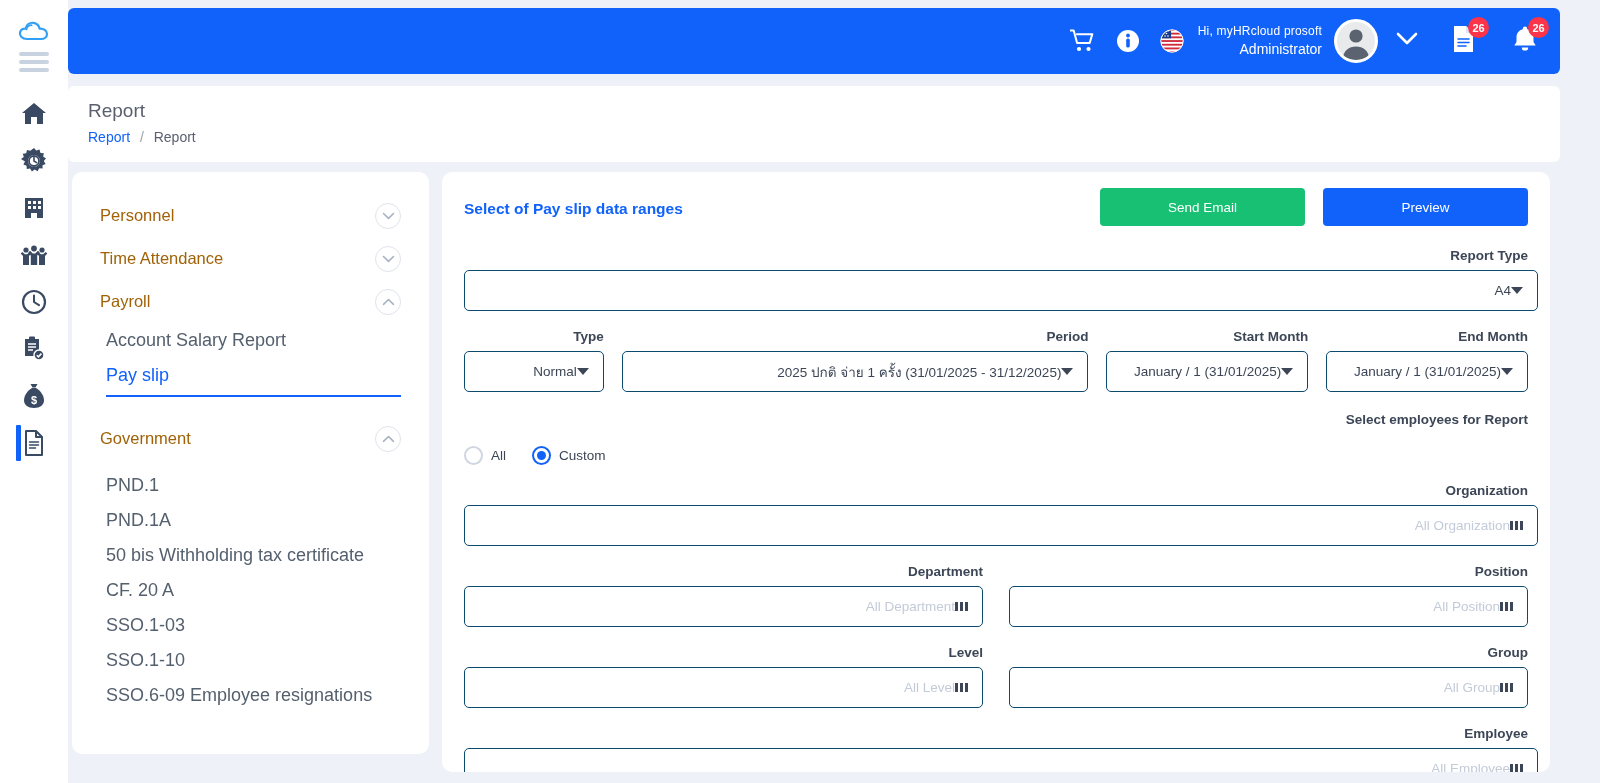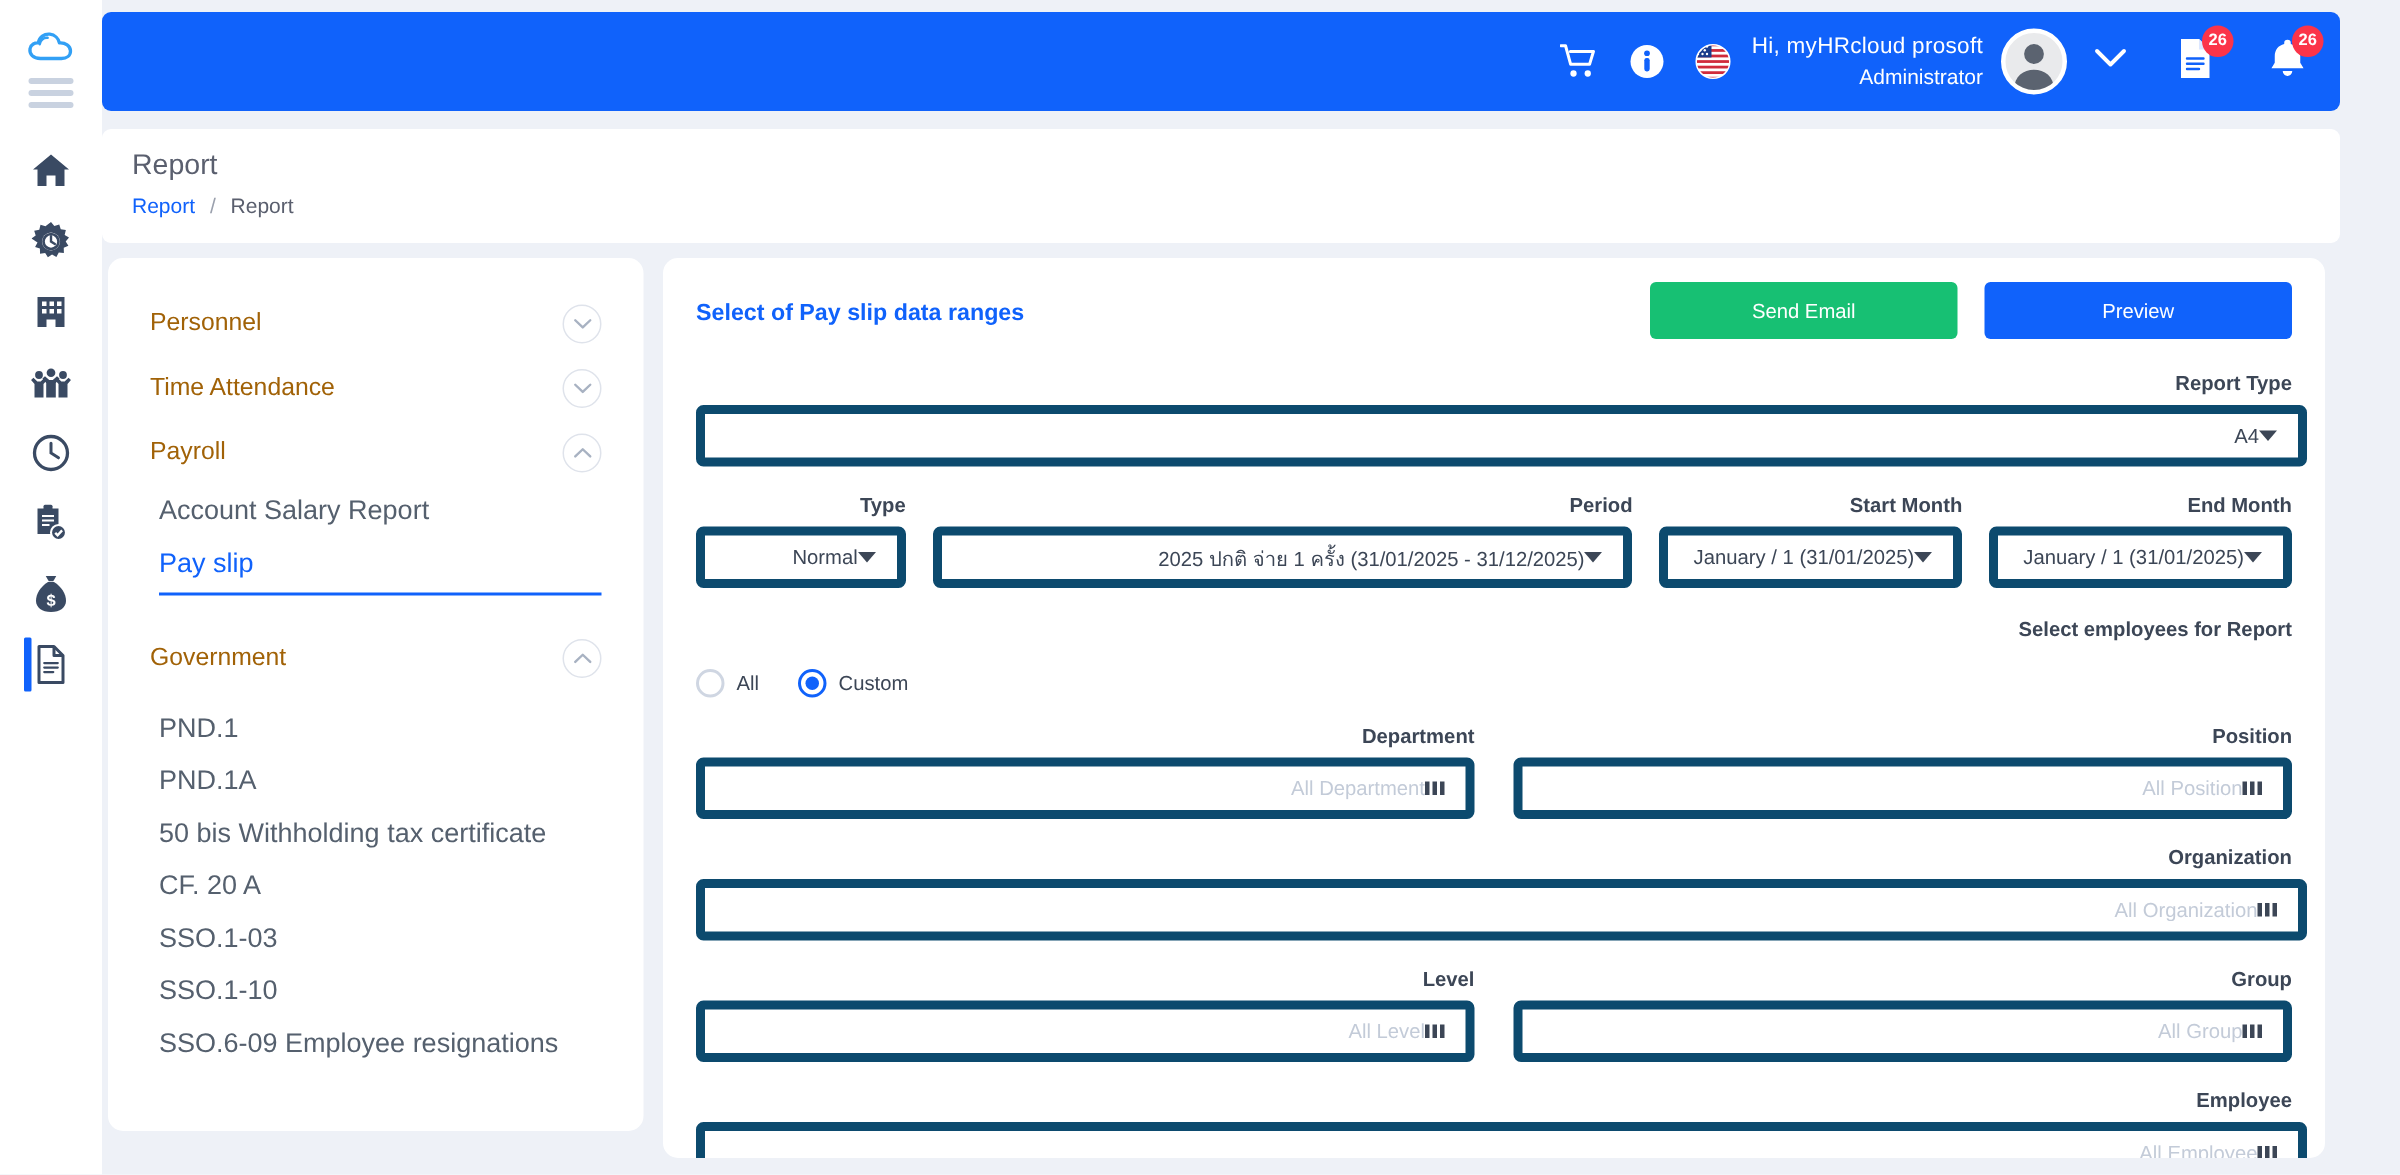--- a/index.html
+++ b/index.html
@@ -47,21 +47,21 @@
     border-radius: 6px;
     display: flex; align-items: center; justify-content: flex-end;
     padding-right: 22px;
     z-index: 4;
   }
   .tb-icons { display: flex; align-items: center; gap: 20px; margin-right: 14px; }
   .tb-ico { cursor: pointer; display: flex; align-items: center; }
   .user-greet {
     color: #fff; text-align: right; line-height: 1.35; margin-right: 12px;
   }
-  .user-greet .l1 { font-size: 15px; letter-spacing: .2px; }
+  .user-greet .l1 { font-size: 12px; letter-spacing: .2px; }
   .user-greet .l2 { font-size: 14px; }
   .avatar {
     width: 44px; height: 44px; border-radius: 50%;
     background: #e9eaec; border: 3px solid #ffffff;
     display: flex; align-items: flex-end; justify-content: center;
     overflow: hidden; cursor: pointer;
   }
   .chev-down { margin-left: 18px; cursor: pointer; }
   .badge-wrap { position: relative; cursor: pointer; }
   .badge {
@@ -136,21 +136,21 @@
   }
   .btn-green { background: #17c073; }
   .btn-blue  { background: #1062fb; }
 
   .fld-label {
     font-size: 13.5px; color: #3c4656; font-weight: bold;
     margin-bottom: 7px; display: block;
   }
   .row { display: flex; margin-top: 18px; text-align: right; }
   .ctrl {
-    height: 41px; border: 6px solid #0c4a6e; border-radius: 5px;
+    height: 41px; border: 1px solid #0c4a6e; border-radius: 5px;
     background: #fff; display: flex; align-items: center;
     padding: 0 14px; font-size: 13.5px; color: #3c4656;
     position: relative; cursor: pointer;
   }
   .ctrl .val { flex: 1; overflow: hidden; white-space: nowrap; }
   .ctrl .ph { flex: 1; color: #c3cbd8; overflow: hidden; white-space: nowrap; }
   .tri {
     width: 0; height: 0; flex: none;
     border-left: 6px solid transparent; border-right: 6px solid transparent;
     border-top: 7px solid #3c4656;
@@ -488,59 +488,59 @@
         <span class="dot"></span>
         <span class="rl">All</span>
       </div>
       <div class="radio on sp">
         <span class="dot"></span>
         <span class="rl">Custom</span>
       </div>
     </div>
   </div>
 
-  <div class="row" style="gap:26px; margin-top:18px;">
-    <div style="width:524px;">
-      <label class="fld-label">Department</label>
-      <div class="ctrl">
-        <span class="ph">All Department</span>
-        <span class="dots">
-            <i></i>
-            <i></i>
-            <i></i>
-          </span>
-      </div>
-    </div>
-    <div style="width:524px;">
-      <label class="fld-label">Position</label>
-      <div class="ctrl">
-        <span class="ph">All Position</span>
-        <span class="dots">
-            <i></i>
-            <i></i>
-            <i></i>
-          </span>
-      </div>
-    </div>
-  </div>
-
   <div class="row" style="flex-direction:column; margin-top:18px;">
     <label class="fld-label">Organization</label>
     <div class="ctrl" style="width:1074px;">
       <span class="ph">All Organization</span>
       <span class="dots">
           <i></i>
           <i></i>
           <i></i>
         </span>
     </div>
   </div>
 
   <div class="row" style="gap:26px; margin-top:18px;">
     <div style="width:524px;">
+      <label class="fld-label">Department</label>
+      <div class="ctrl">
+        <span class="ph">All Department</span>
+        <span class="dots">
+            <i></i>
+            <i></i>
+            <i></i>
+          </span>
+      </div>
+    </div>
+    <div style="width:524px;">
+      <label class="fld-label">Position</label>
+      <div class="ctrl">
+        <span class="ph">All Position</span>
+        <span class="dots">
+            <i></i>
+            <i></i>
+            <i></i>
+          </span>
+      </div>
+    </div>
+  </div>
+
+  <div class="row" style="gap:26px; margin-top:18px;">
+    <div style="width:524px;">
       <label class="fld-label">Level</label>
       <div class="ctrl">
         <span class="ph">All Level</span>
         <span class="dots">
             <i></i>
             <i></i>
             <i></i>
           </span>
       </div>
     </div>

